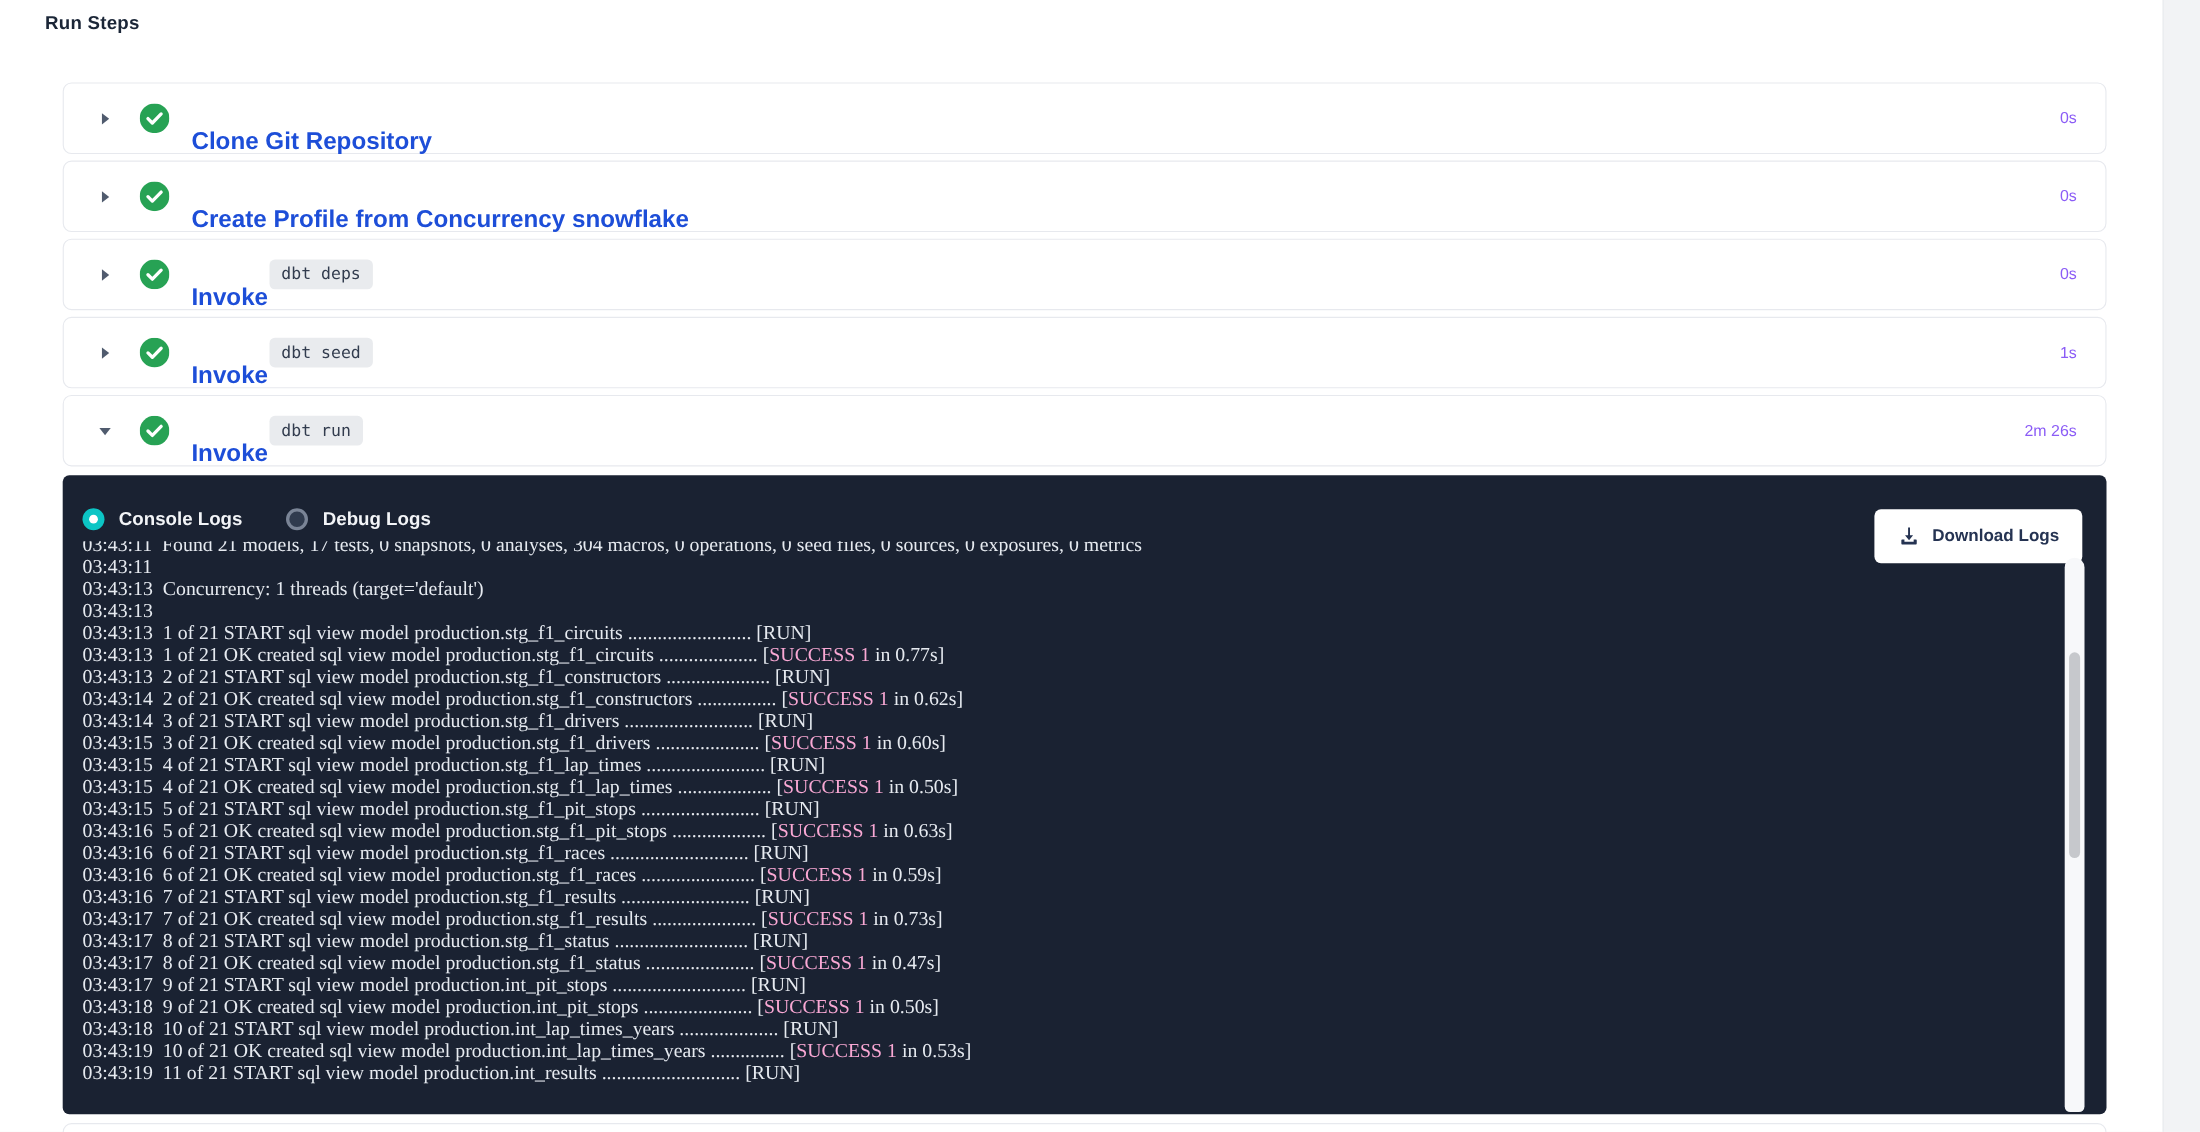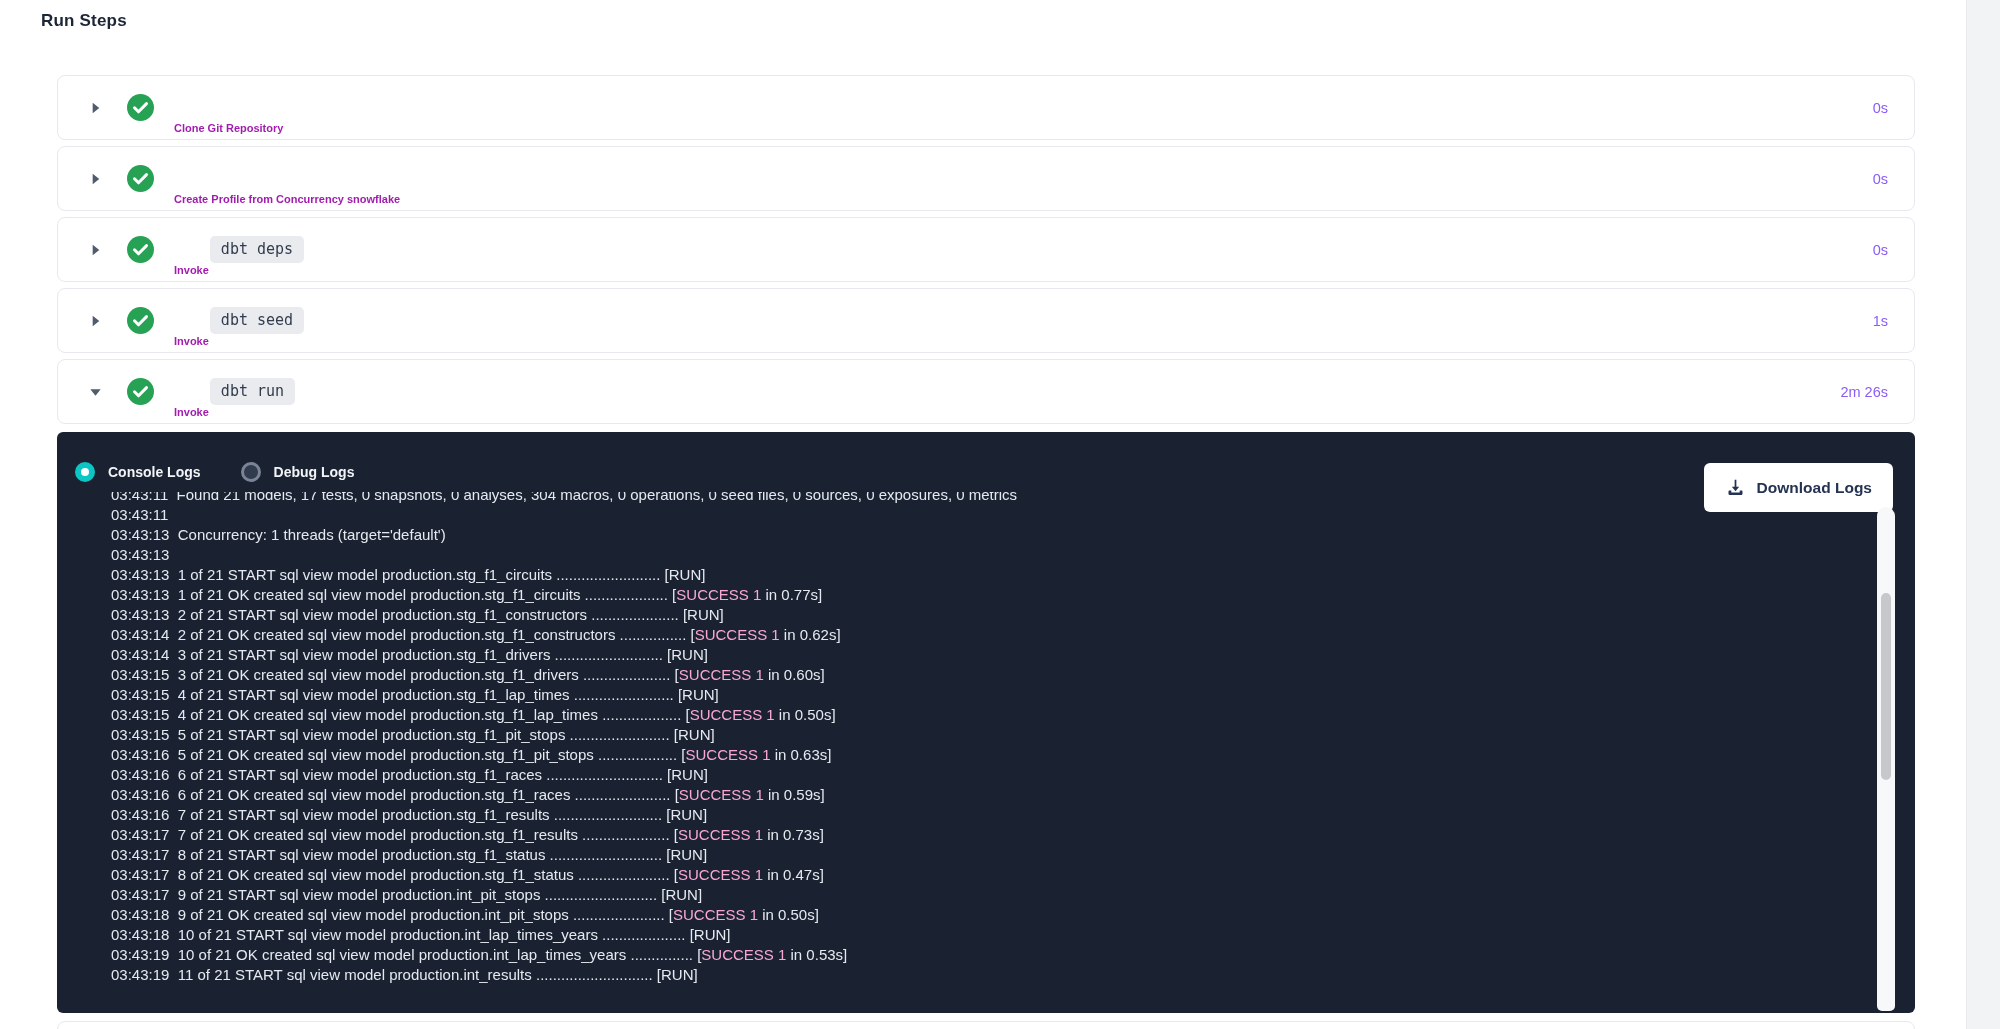--- a/index.html
+++ b/index.html
@@ -16,47 +16,47 @@
 
   .step-card { height:65px; margin-bottom:6px; border:1px solid #e7e9ee; border-radius:8px;
                background:#fff; display:flex; align-items:center; padding:0 26px 0 30px; }
 
   .caret { width:15px; height:16px; display:flex; align-items:center; justify-content:center;
            margin-right:24px; flex:0 0 auto; cursor:pointer; }
   .caret svg { display:block; }
 
   .check { width:27px; height:27px; margin-right:20px; flex:0 0 auto; }
 
-  .step-label { font-size:11px; font-weight:700; color:#a21caf;margin-top:40px; }
+  .step-label { font-size:22px; font-weight:700; color:#1d4ed8;margin-top:40px; }
 
   .code-badge { margin-left:1px; background:#e9ebee; color:#323c4e; border-radius:5px;
                 font-family:"DejaVu Sans Mono", monospace; font-size:15px; padding:4px 11px 5px; }
 
   .duration { margin-left:auto; color:#8b5cf6; font-size:14.5px; }
 
   .console-panel { position:absolute; left:57px; top:432px; width:1858px; height:581px;
                    background:#1a2232; border-radius:6px; overflow:hidden; }
 
   .console-tabs { position:absolute; left:18px; top:30px; display:flex; align-items:center; gap:40px; }
   .radio-group { display:flex; align-items:center; gap:13px; cursor:pointer; }
   .radio { width:20px; height:20px; border-radius:50%; flex:0 0 auto; }
   .radio--on  { background:#0cc5c5; position:relative; }
   .radio--on::after { content:""; position:absolute; left:6px; top:6px; width:8px; height:8px;
                       border-radius:50%; background:#ffffff; }
   .radio--off { background:#303b4e; border:3px solid #7a8496; }
-  .radio-label { color:#f2f4f7; font-size:14px; font-weight:700; }
+  .radio-label { color:#f2f4f7; font-size:17px; font-weight:700; }
 
   .download-btn { position:absolute; right:22px; top:15px; height:49px; background:#ffffff;
                   border:none; border-radius:6px; display:flex; align-items:center; gap:11px;
                   padding:0 21px; cursor:pointer;margin-top:16px; }
   .download-btn .lbl { color:#253352; font-size:15.5px; font-weight:600; }
 
   .log-view { position:absolute; left:18px; top:60px; right:42px; bottom:8px; overflow:hidden;
-              font-family:Liberation Sans, sans-serif; font-size:15px; line-height:20px;
-              color:#e6eaf0; white-space:pre;margin-left:36px; }
+              font-family:Liberation Serif, serif; font-size:18px; line-height:20px;
+              color:#e6eaf0; white-space:pre; }
   .log-line:first-child { margin-top:-7px; }
   .log-green { color:#f9a8d4; }
 
   .scrollbar { position:absolute; right:20px; top:75px; bottom:2px; width:18px;
                background:#f7f8fa; border-radius:9px 9px 5px 5px; }
   .scrollbar .thumb { position:absolute; left:4px; top:86px; width:10px; height:187px;
                       border-radius:5px; background:#c6c8cc; cursor:pointer; }
 
   .next-card-partial { position:absolute; left:57px; top:1021px; width:1858px; height:30px;
                        border:1px solid #e7e9ee; border-radius:8px; background:#fff; }

